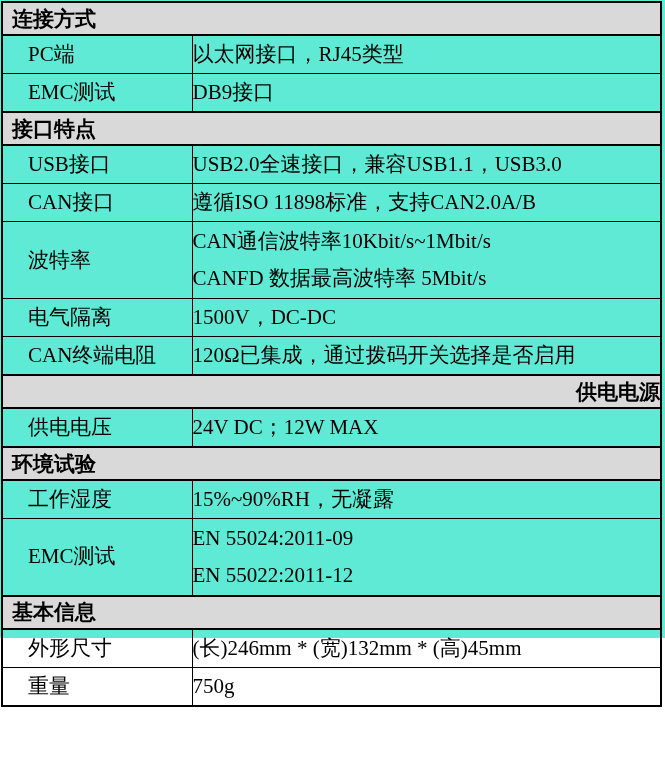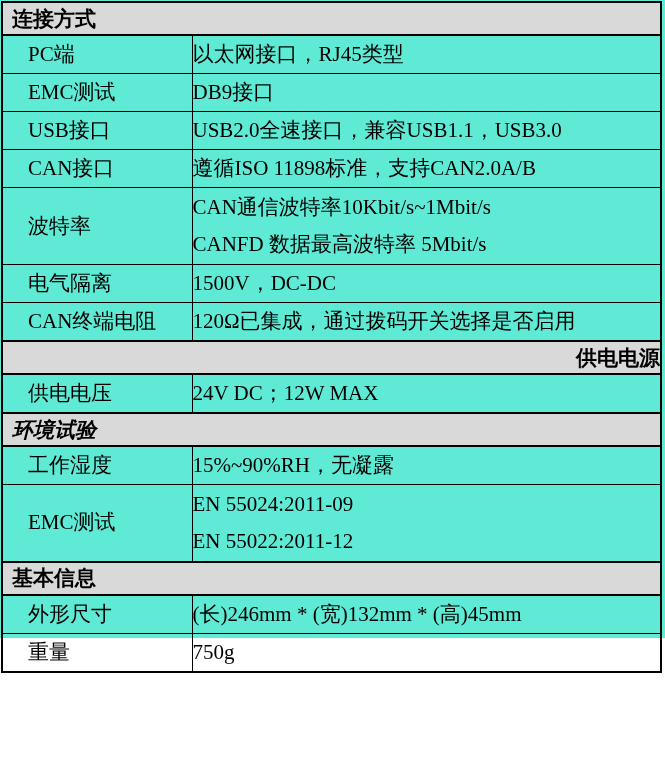--- a/index.html
+++ b/index.html
@@ -68,20 +68,23 @@
           </td>
         </tr>
         <tr class="single">
           <td class="label-cell">
             <div class="line">EMC测试</div>
           </td>
           <td class="value-cell">
             <div class="line">DB9接口</div>
           </td>
         </tr>
+        <tr class="section">
+          <td colspan="2" style="background: rgb(217, 217, 217);">接口特点</td>
+        </tr>
         <tr class="single">
           <td class="label-cell">
             <div class="line">USB接口</div>
           </td>
           <td class="value-cell">
             <div class="line">USB2.0全速接口，兼容USB1.1，USB3.0</div>
           </td>
         </tr>
         <tr class="single">
           <td class="label-cell">
@@ -121,21 +124,21 @@
         </tr>
         <tr class="single">
           <td class="label-cell">
             <div class="line">供电电压</div>
           </td>
           <td class="value-cell">
             <div class="line">24V DC；12W MAX</div>
           </td>
         </tr>
         <tr class="section">
-          <td colspan="2" style="background: rgb(217, 217, 217); font-style: italic;">环境试验</td>
+          <td colspan="2" style="background: rgb(217, 217, 217);">环境试验</td>
         </tr>
         <tr class="single">
           <td class="label-cell">
             <div class="line">工作湿度</div>
           </td>
           <td class="value-cell">
             <div class="line">15%~90%RH，无凝露</div>
           </td>
         </tr>
         <tr class="double">

